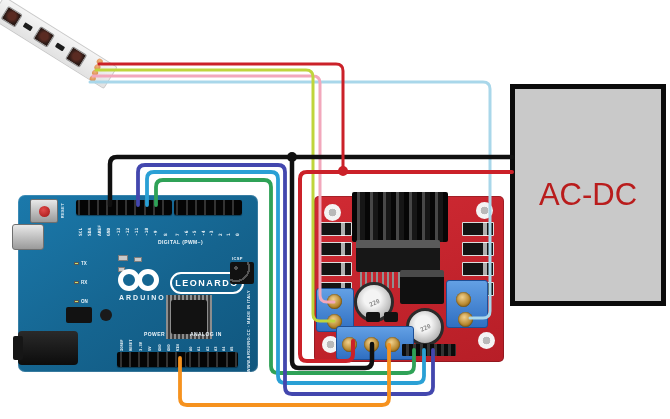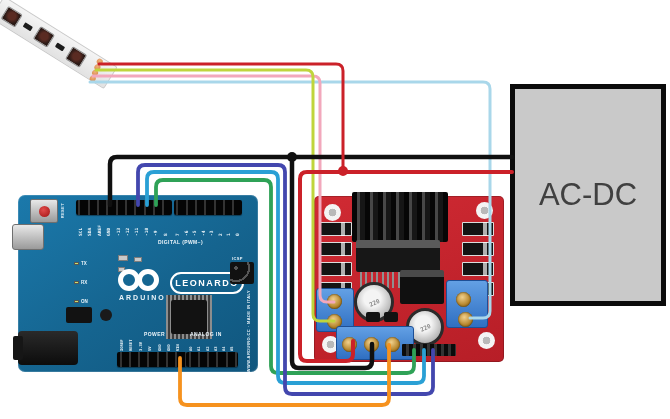--- a/index.html
+++ b/index.html
@@ -47,21 +47,21 @@
     border:3px solid #2b2b2b;display:flex;align-items:center;justify-content:center;}
   .cap i{position:static;font:700 6px "DejaVu Sans Mono",monospace;color:#8a8a8a;transform:rotate(-25deg);font-style:normal;}
   .term{background:linear-gradient(180deg,#63a0e4,#2f6fc2);border:1px solid #1d4f96;border-radius:3px;}
   .screw{width:15px;height:15px;border-radius:50%;
     background:radial-gradient(circle at 42% 35%,#f0cf8b,#b5852b 60%,#6e4c12 100%);box-shadow:inset 0 0 2px #3c2a06;}
   .pinhdr{background:repeating-linear-gradient(90deg,#0b0b0b 0 4px,#343434 4px 7px);border-radius:1px;}
 
   
   .psu{left:510px;top:84px;width:156px;height:222px;background:#c9c9c9;border:5px solid #0b0b0b;
     display:flex;flex-direction:column;align-items:center;justify-content:center;}
-  .psu div{position:static;font:400 31px "Liberation Sans",sans-serif;color:#404040;line-height:40px;}
+  .psu div{position:static;font:400 31px "Liberation Sans",sans-serif;color:#b91c1c;line-height:40px;}
 
   svg.wires{left:0;top:0;width:670px;height:419px;pointer-events:none;}
 </style>
 </head>
 <body>
 
 <div class="stage">
 
   <div class="led-strip">
     <div class="led-chip" style="left:8px"></div>

